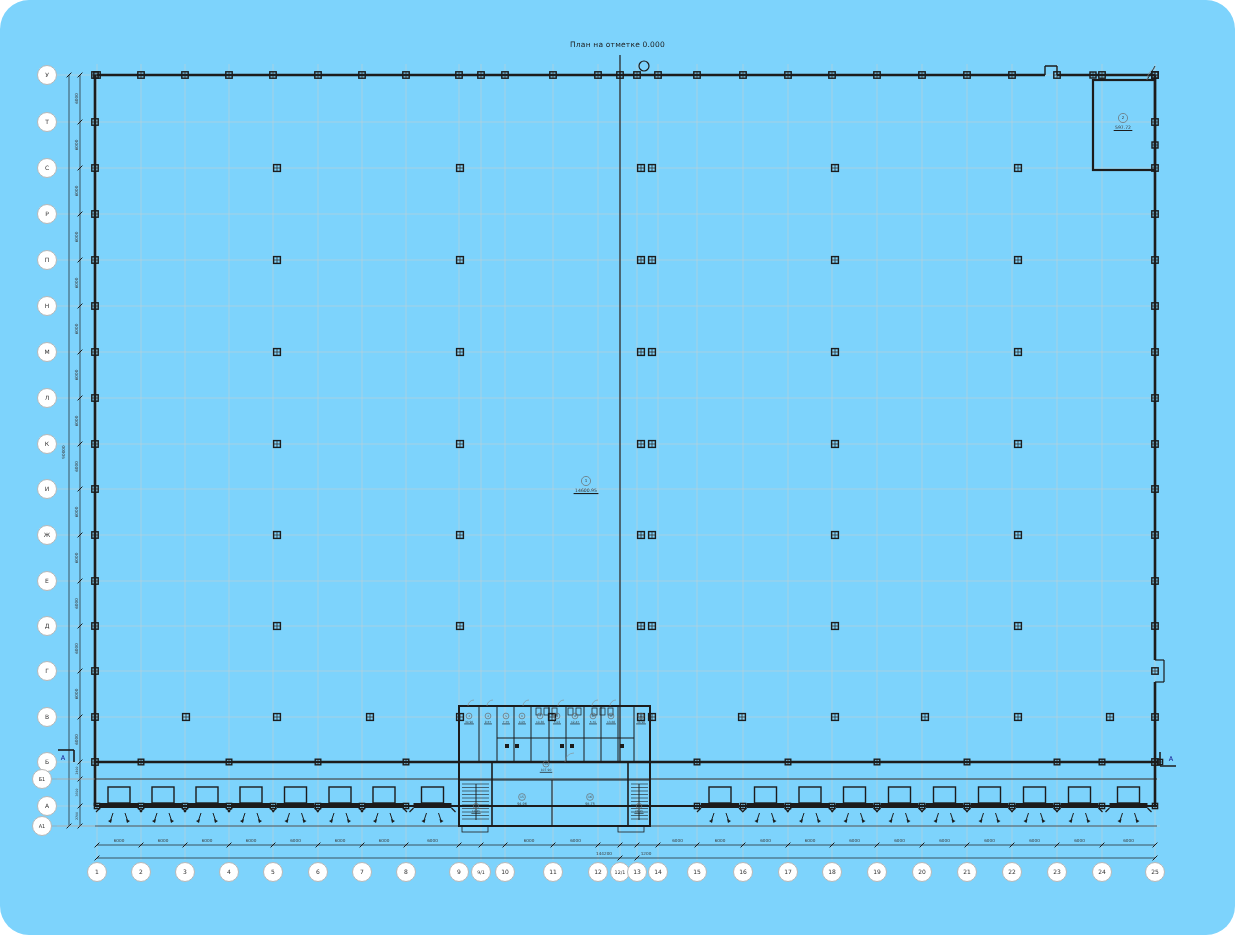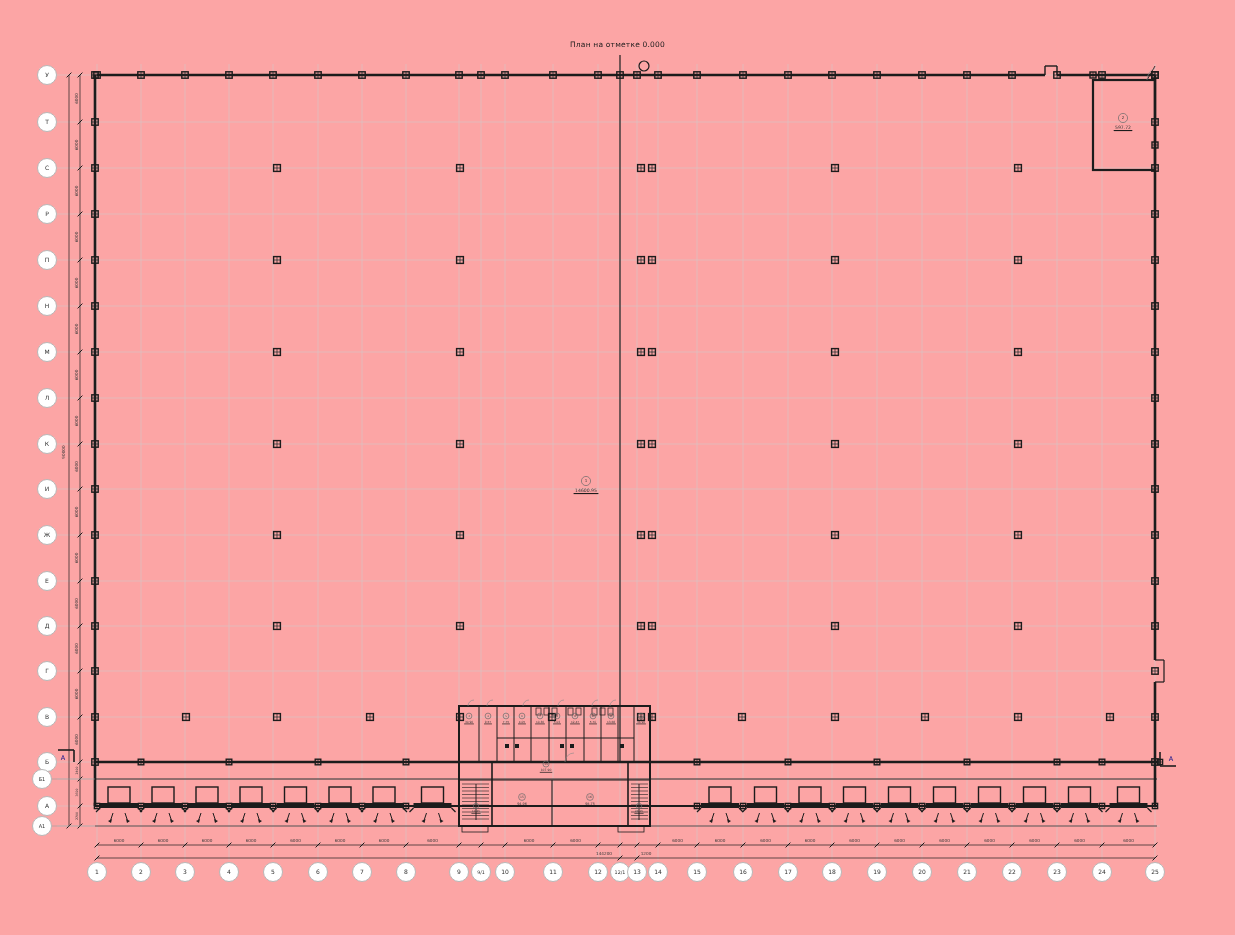--- a/index.html
+++ b/index.html
@@ -1,17 +1,17 @@
 <!DOCTYPE html>
 <html><head>
 <meta charset="utf-8">
 <style>
   html,body{margin:0;padding:0;background:#ffffff;}
-  #stage{position:relative;width:1235px;height:935px;background:#fca5a5;overflow:hidden;
-         font-family:"DejaVu Sans", sans-serif;}
+  #stage{position:relative;width:1235px;height:935px;background:#7dd3fc;overflow:hidden;
+         font-family:"DejaVu Sans", sans-serif;border-radius:29px;}
   #plan-title{position:absolute;top:40px;left:0;right:0;text-align:center;
               font-size:7.5px;color:#1c1c1c;letter-spacing:.2px;}
   svg{position:absolute;top:0;left:0;}
   text{font-family:"DejaVu Sans", sans-serif;}
 </style>
 </head>
 <body>
 
 <div id="stage">
   <div id="plan-title">План на отметке 0.000</div>

